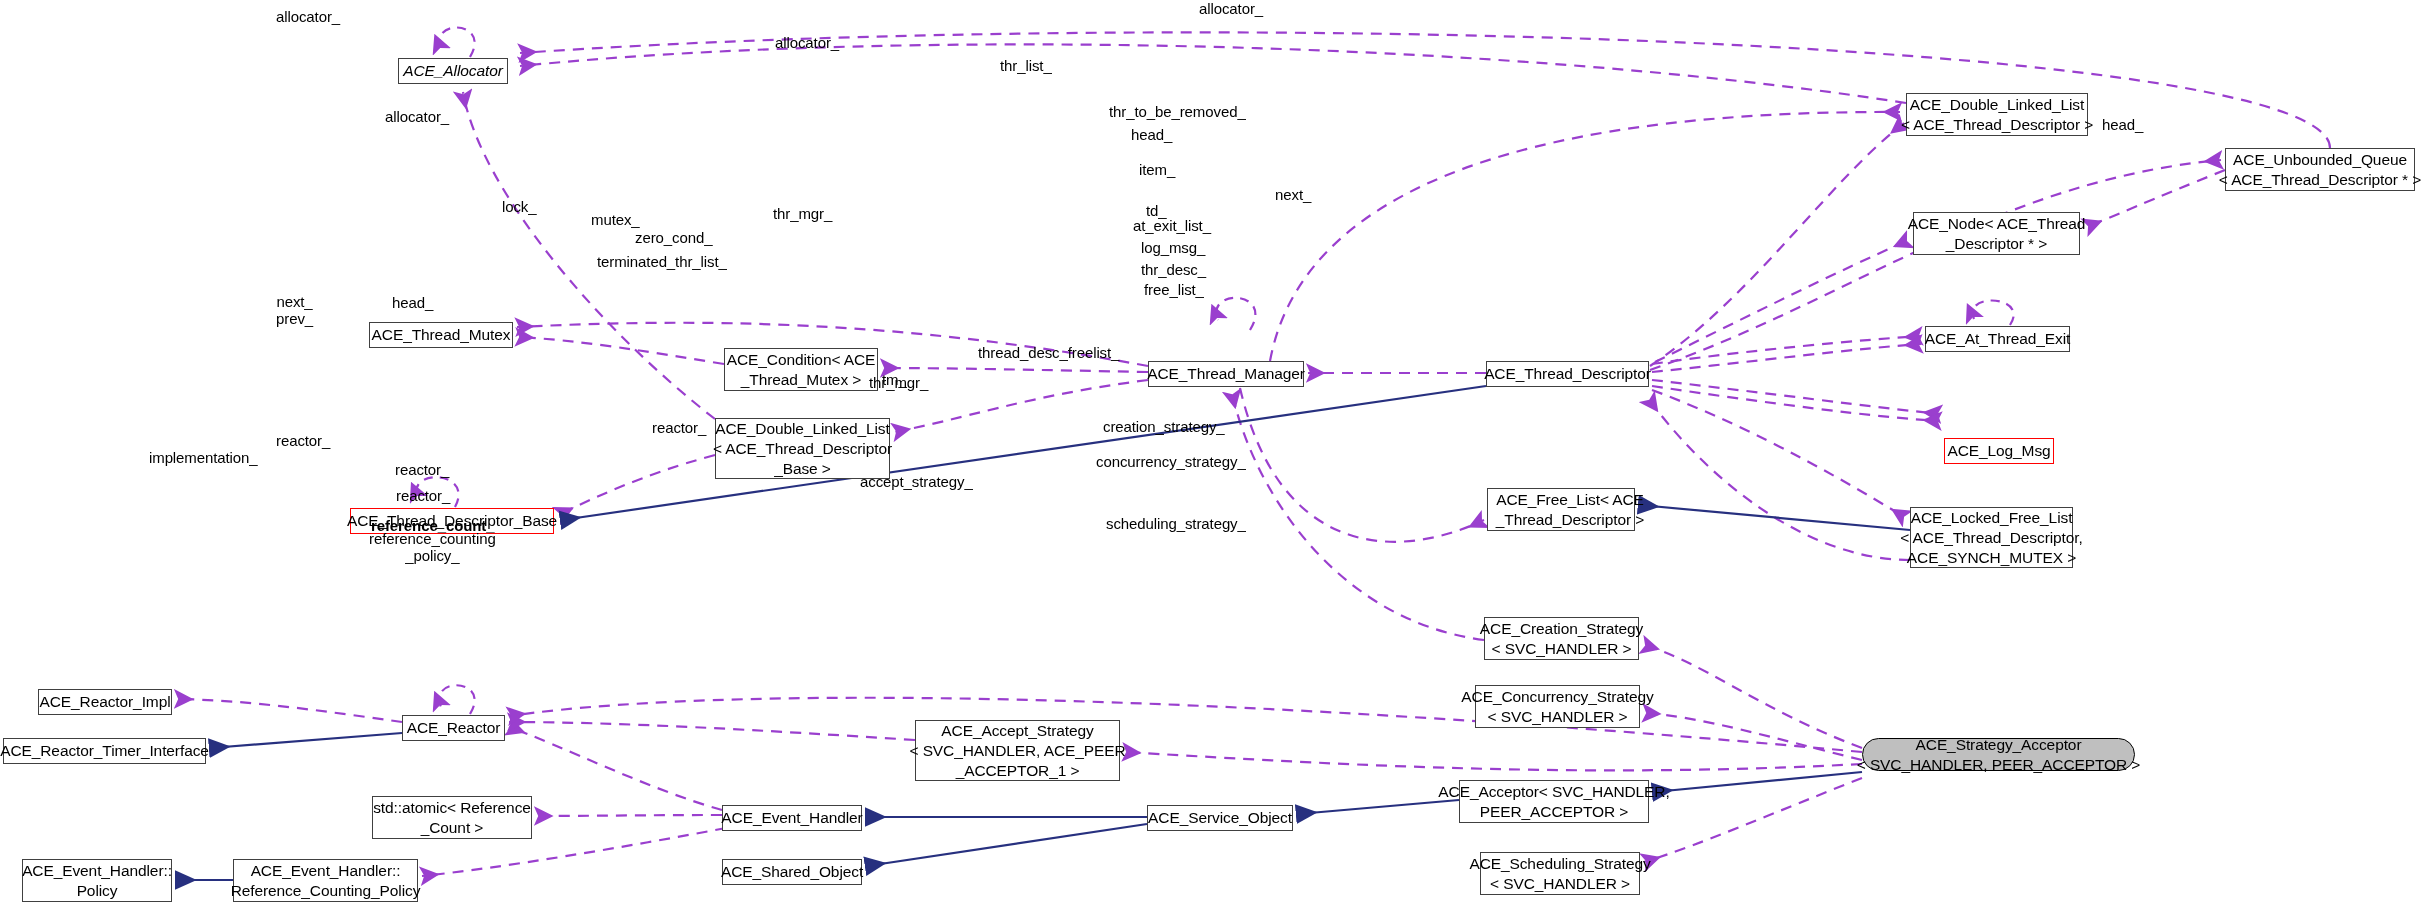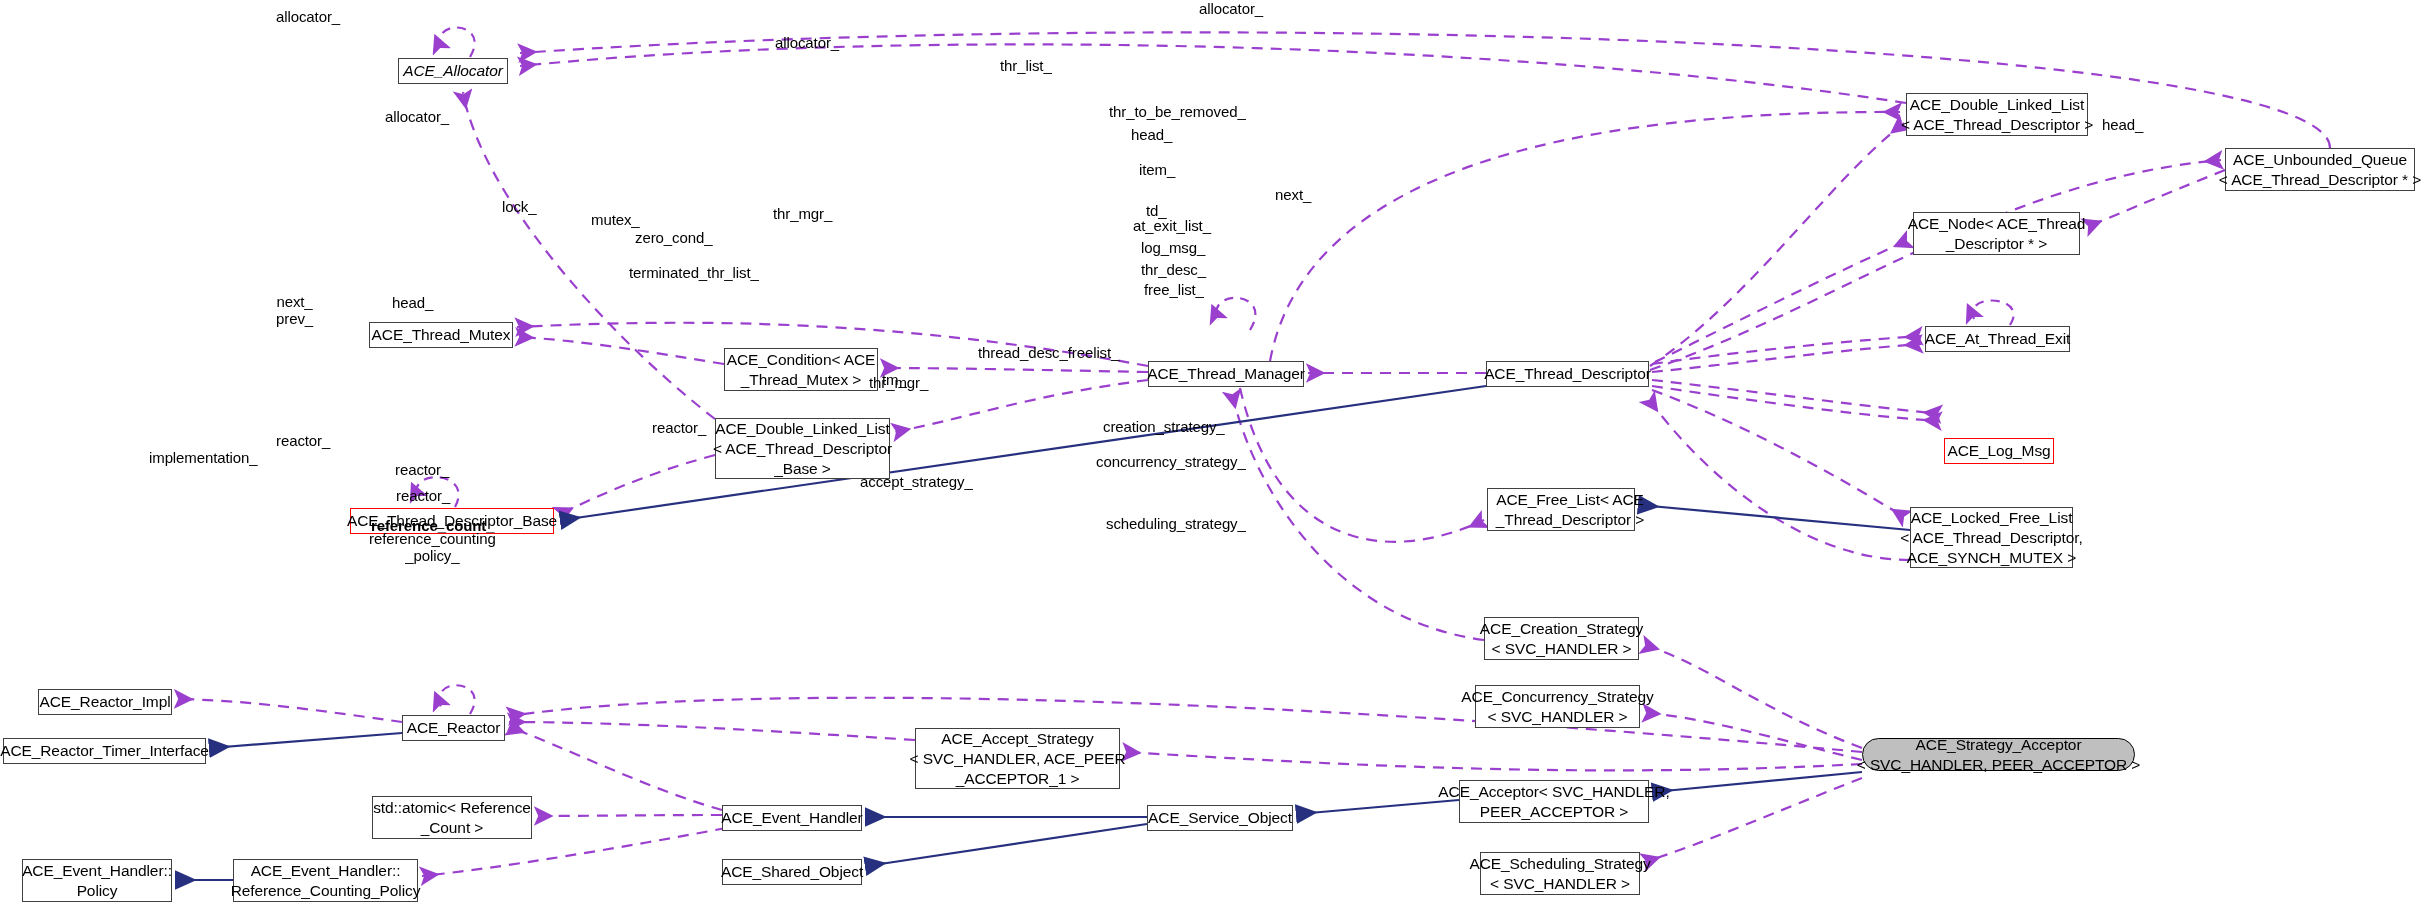--- a/index.html
+++ b/index.html
@@ -168,21 +168,21 @@
       <div class="node red" style="left: 1944px; top: 406px; width: 110px; height: 26px; margin-top: 32px;"><span>ACE_Log_Msg</span></div>
       <div class="node" style="left: 1487px; top: 488px; width: 148px; height: 43px; padding-left: 18px;"><span>ACE_Free_List&lt; ACE
 _Thread_Descriptor &gt;</span></div>
       <div class="node" style="left: 1910px; top: 507px; width: 163px; height: 61px;"><span>ACE_Locked_Free_List
 &lt; ACE_Thread_Descriptor,
 ACE_SYNCH_MUTEX &gt;</span></div>
       <div class="node" style="left: 1484px; top: 617px; width: 155px; height: 43px;"><span>ACE_Creation_Strategy
 &lt; SVC_HANDLER &gt;</span></div>
       <div class="node" style="left: 1475px; top: 685px; width: 165px; height: 43px;"><span>ACE_Concurrency_Strategy
 &lt; SVC_HANDLER &gt;</span></div>
-      <div class="node" style="left: 915px; top: 720px; width: 205px; height: 61px; margin-top: 8px;"><span>ACE_Accept_Strategy
+      <div class="node" style="left: 915px; top: 720px; width: 205px; height: 61px;"><span>ACE_Accept_Strategy
 &lt; SVC_HANDLER, ACE_PEER
 _ACCEPTOR_1 &gt;</span></div>
       <div class="node highlight" style="left: 1862px; top: 738px; width: 273px; height: 33px; border-radius: 19px;"><span>ACE_Strategy_Acceptor
 &lt; SVC_HANDLER, PEER_ACCEPTOR &gt;</span></div>
       <div class="node" style="left: 1459px; top: 780px; width: 190px; height: 43px;"><span>ACE_Acceptor&lt; SVC_HANDLER,
 PEER_ACCEPTOR &gt;</span></div>
       <div class="node" style="left: 1480px; top: 852px; width: 160px; height: 43px;"><span>ACE_Scheduling_Strategy
 &lt; SVC_HANDLER &gt;</span></div>
       <div class="node" style="left: 38px; top: 689px; width: 134px; height: 26px;"><span>ACE_Reactor_Impl</span></div>
       <div class="node" style="left: 3px; top: 738px; width: 203px; height: 26px;"><span>ACE_Reactor_Timer_Interface</span></div>
@@ -206,21 +206,21 @@
       <div class="elabel" style="left: 1109px; top: 103px;">thr_to_be_removed_</div>
       <div class="elabel" style="left: 1131px; top: 126px;">head_</div>
       <div class="elabel" style="left: 2102px; top: 116px;">head_</div>
       <div class="elabel" style="left: 1139px; top: 161px;">item_</div>
       <div class="elabel" style="left: 1275px; top: 186px;">next_</div>
       <div class="elabel" style="left: 1146px; top: 202px;">td_</div>
       <div class="elabel" style="left: 1133px; top: 217px;">at_exit_list_</div>
       <div class="elabel" style="left: 502px; top: 198px;">lock_</div>
       <div class="elabel" style="left: 591px; top: 211px;">mutex_</div>
       <div class="elabel" style="left: 635px; top: 229px;">zero_cond_</div>
-      <div class="elabel" style="left: 597px; top: 264px; margin-left: 32px;">terminated_thr_list_</div>
+      <div class="elabel" style="left: 597px; top: 253px;">terminated_thr_list_</div>
       <div class="elabel" style="left: 773px; top: 205px;">thr_mgr_</div>
       <div class="elabel" style="left: 882px; top: 371px;">tm_</div>
       <div class="elabel" style="left: 1141px; top: 239px;">log_msg_</div>
       <div class="elabel" style="left: 1141px; top: 261px;">thr_desc_</div>
       <div class="elabel" style="left: 1144px; top: 281px;">free_list_</div>
       <div class="elabel" style="left: 276px; top: 293px;">next_
 prev_</div>
       <div class="elabel" style="left: 392px; top: 294px;">head_</div>
       <div class="elabel" style="left: 978px; top: 344px;">thread_desc_freelist_</div>
       <div class="elabel" style="left: 869px; top: 374px;">thr_mgr_</div>

